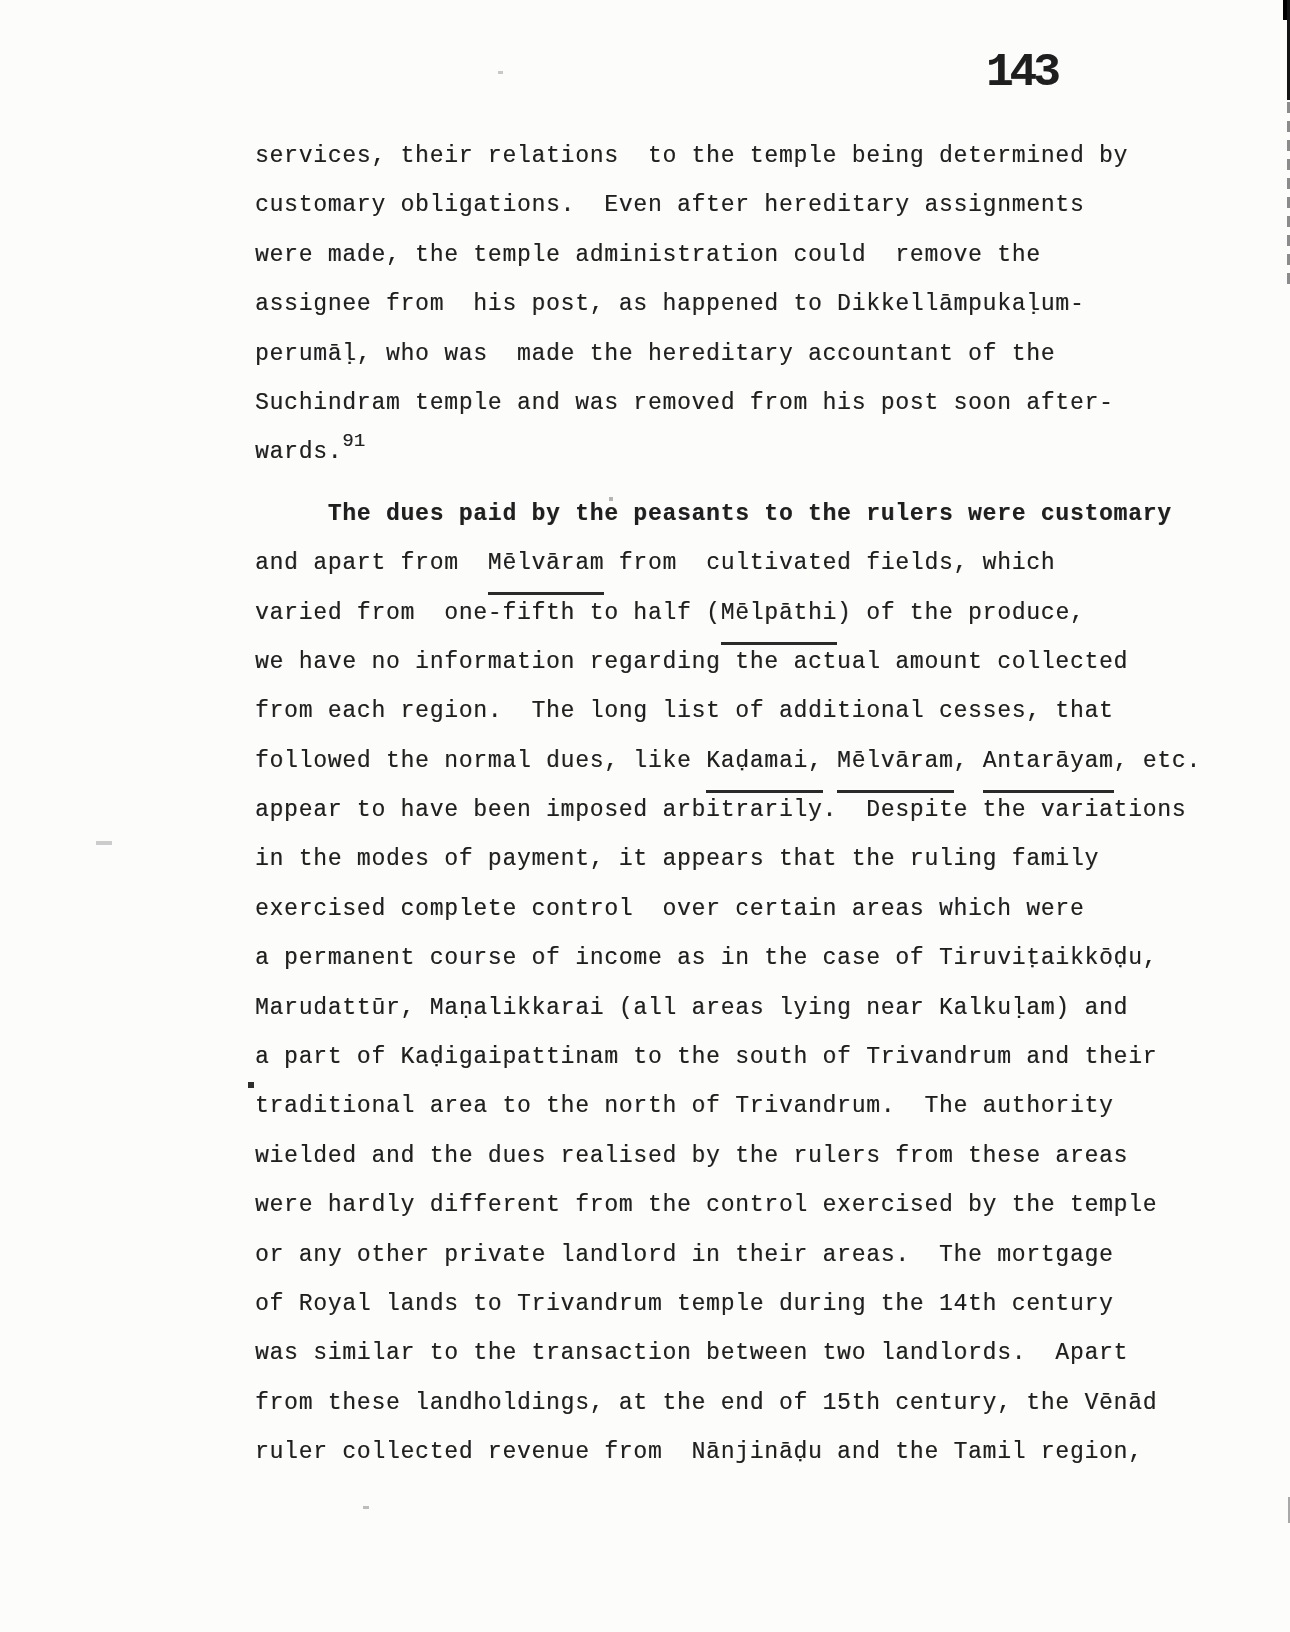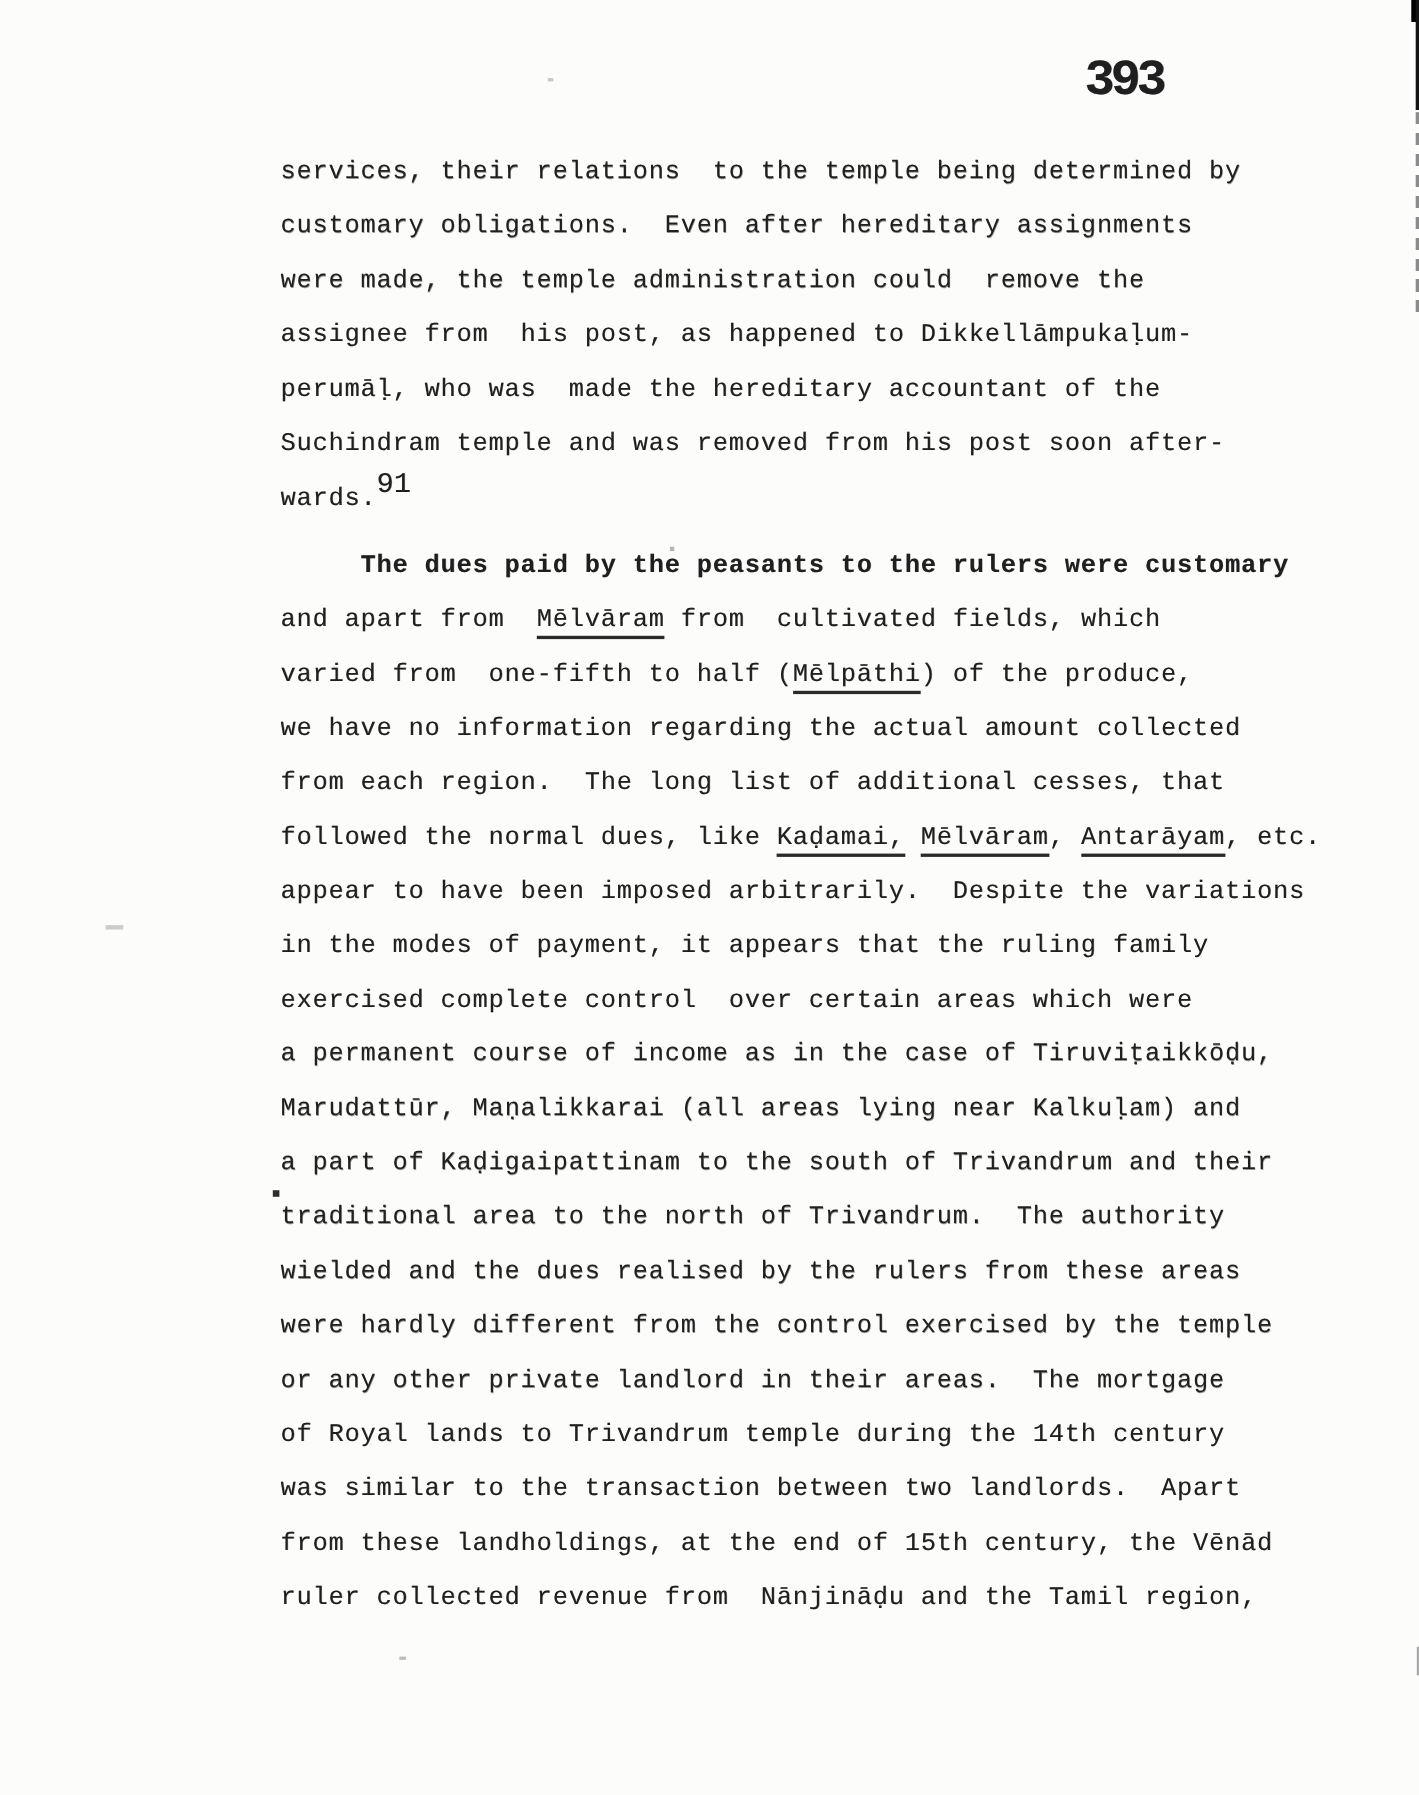--- a/index.html
+++ b/index.html
@@ -24,40 +24,40 @@
   .text-block {
     position:absolute; left:255px; top:132px;
     font-size:23px; line-height:49.4px; letter-spacing:0.75px;
     white-space:pre;
     text-shadow:0.4px 0.4px 0 rgba(25,25,25,0.45);
   }
   .text-line { height:49.4px; }
   .para-start { margin-top:12px;font-weight:bold; }
   .seg-u {
     border-bottom:3px solid #2a2a2a;
-    padding-bottom:2px;
+    padding-bottom:16px;
   }
   .seg-sup {
-    font-size:26px; letter-spacing:0;
+    font-size:19px; letter-spacing:0;
     position:relative; top:-12px;
   }
   .artifact { position:absolute; }
   .artifact.dashed {
     background:repeating-linear-gradient(
       to bottom,
       var(--c) 0px, var(--c) 11px,
       transparent 11px, transparent 19px);
   }
   .artifact.solid { background:var(--c); }
 </style>
 </head>
 <body>
 
 <div class="page" style="background: rgb(252, 252, 251); color: rgb(31, 31, 31);">
-  <div class="page-number">393</div>
+  <div class="page-number">143</div>
 
   <div class="text-block" id="text-block"><div class="text-line"><span>services, their relations  to the temple being determined by</span></div><div class="text-line"><span>customary obligations.  Even after hereditary assignments</span></div><div class="text-line"><span>were made, the temple administration could  remove the</span></div><div class="text-line"><span>assignee from  his post, as happened to Dikkellāmpukaḷum-</span></div><div class="text-line"><span>perumāḷ, who was  made the hereditary accountant of the</span></div><div class="text-line"><span>Suchindram temple and was removed from his post soon after-</span></div><div class="text-line"><span>wards.</span><span class="seg-sup">91</span></div><div class="text-line para-start"><span>     The dues paid by the peasants to the rulers were customary</span></div><div class="text-line"><span>and apart from  </span><span class="seg-u">Mēlvāram</span><span> from  cultivated fields, which</span></div><div class="text-line"><span>varied from  one-fifth to half (</span><span class="seg-u">Mēlpāthi</span><span>) of the produce,</span></div><div class="text-line"><span>we have no information regarding the actual amount collected</span></div><div class="text-line"><span>from each region.  The long list of additional cesses, that</span></div><div class="text-line"><span>followed the normal dues, like </span><span class="seg-u">Kaḍamai,</span><span> </span><span class="seg-u">Mēlvāram</span><span>, </span><span class="seg-u">Antarāyam</span><span>, etc.</span></div><div class="text-line"><span>appear to have been imposed arbitrarily.  Despite the variations</span></div><div class="text-line"><span>in the modes of payment, it appears that the ruling family</span></div><div class="text-line"><span>exercised complete control  over certain areas which were</span></div><div class="text-line"><span>a permanent course of income as in the case of Tiruviṭaikkōḍu,</span></div><div class="text-line"><span>Marudattūr, Maṇalikkarai (all areas lying near Kalkuḷam) and</span></div><div class="text-line"><span>a part of Kaḍigaipattinam to the south of Trivandrum and their</span></div><div class="text-line"><span>traditional area to the north of Trivandrum.  The authority</span></div><div class="text-line"><span>wielded and the dues realised by the rulers from these areas</span></div><div class="text-line"><span>were hardly different from the control exercised by the temple</span></div><div class="text-line"><span>or any other private landlord in their areas.  The mortgage</span></div><div class="text-line"><span>of Royal lands to Trivandrum temple during the 14th century</span></div><div class="text-line"><span>was similar to the transaction between two landlords.  Apart</span></div><div class="text-line"><span>from these landholdings, at the end of 15th century, the Vēnād</span></div><div class="text-line"><span>ruler collected revenue from  Nānjināḍu and the Tamil region,</span></div></div>
 
   <div id="artifacts">
       <div class="artifact solid" style="left: 1283px; top: 0px; width: 7px; height: 20px; --c: #000000;"></div>
       <div class="artifact solid" style="left: 1287px; top: 0px; width: 3px; height: 100px; --c: #141414;"></div>
       <div class="artifact dashed" style="left: 1287px; top: 102px; width: 3px; height: 188px; --c: #8b8b8b;"></div>
       <div class="artifact solid" style="left: 1288px; top: 1497px; width: 2px; height: 26px; --c: #a8a8a8;"></div>
       <div class="artifact solid" style="left: 498px; top: 71px; width: 5px; height: 3px; --c: #c8c8c8;"></div>
       <div class="artifact solid" style="left: 609px; top: 497px; width: 4px; height: 4px; --c: #b5b5b5;"></div>

